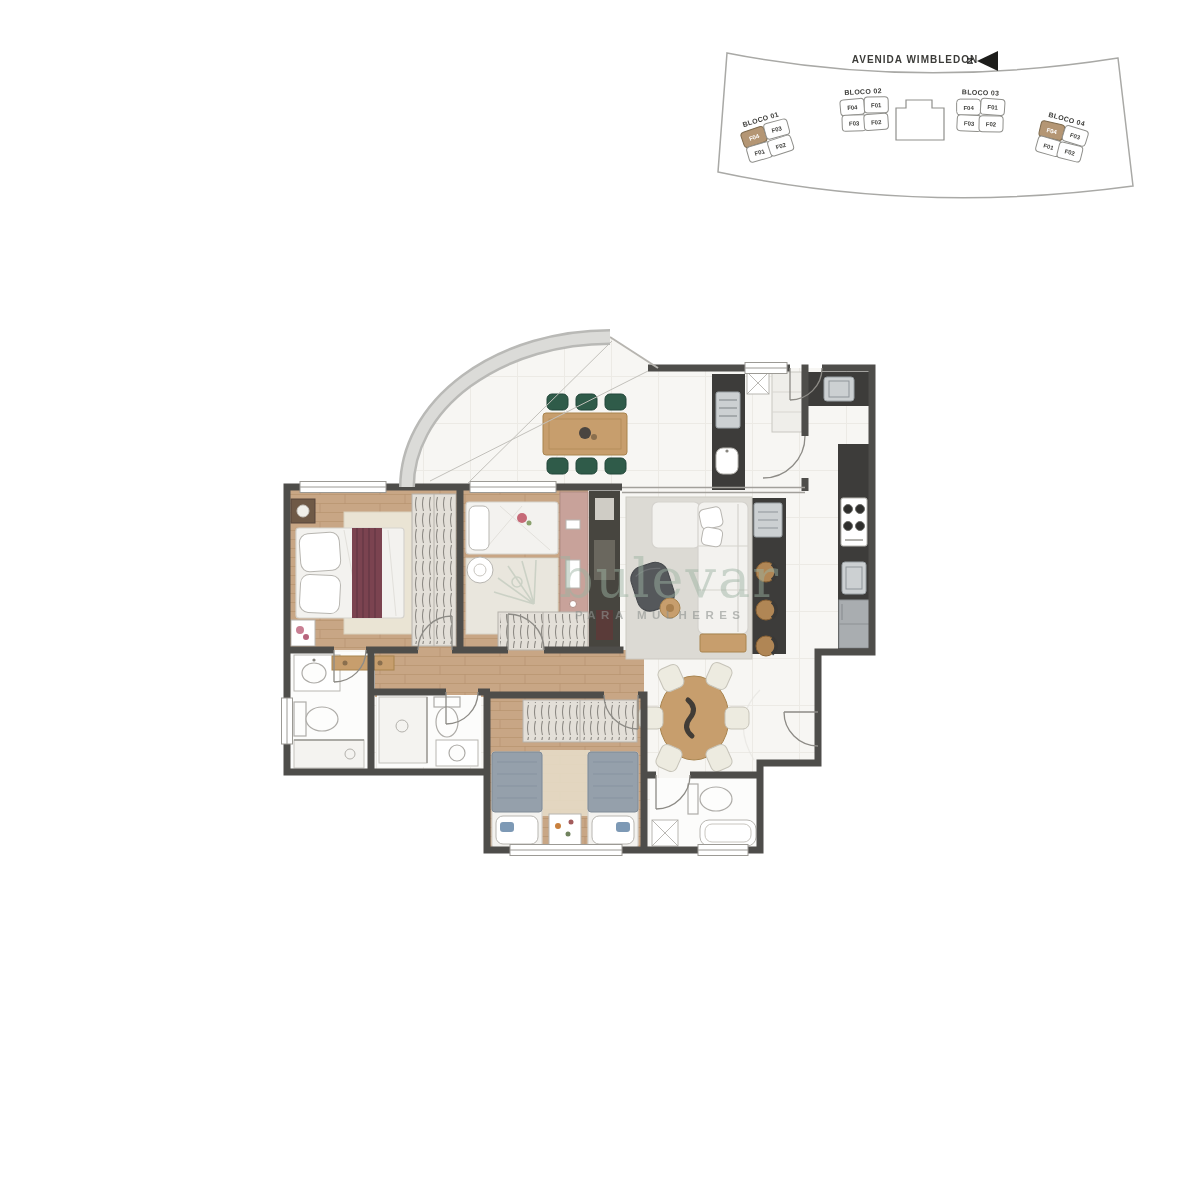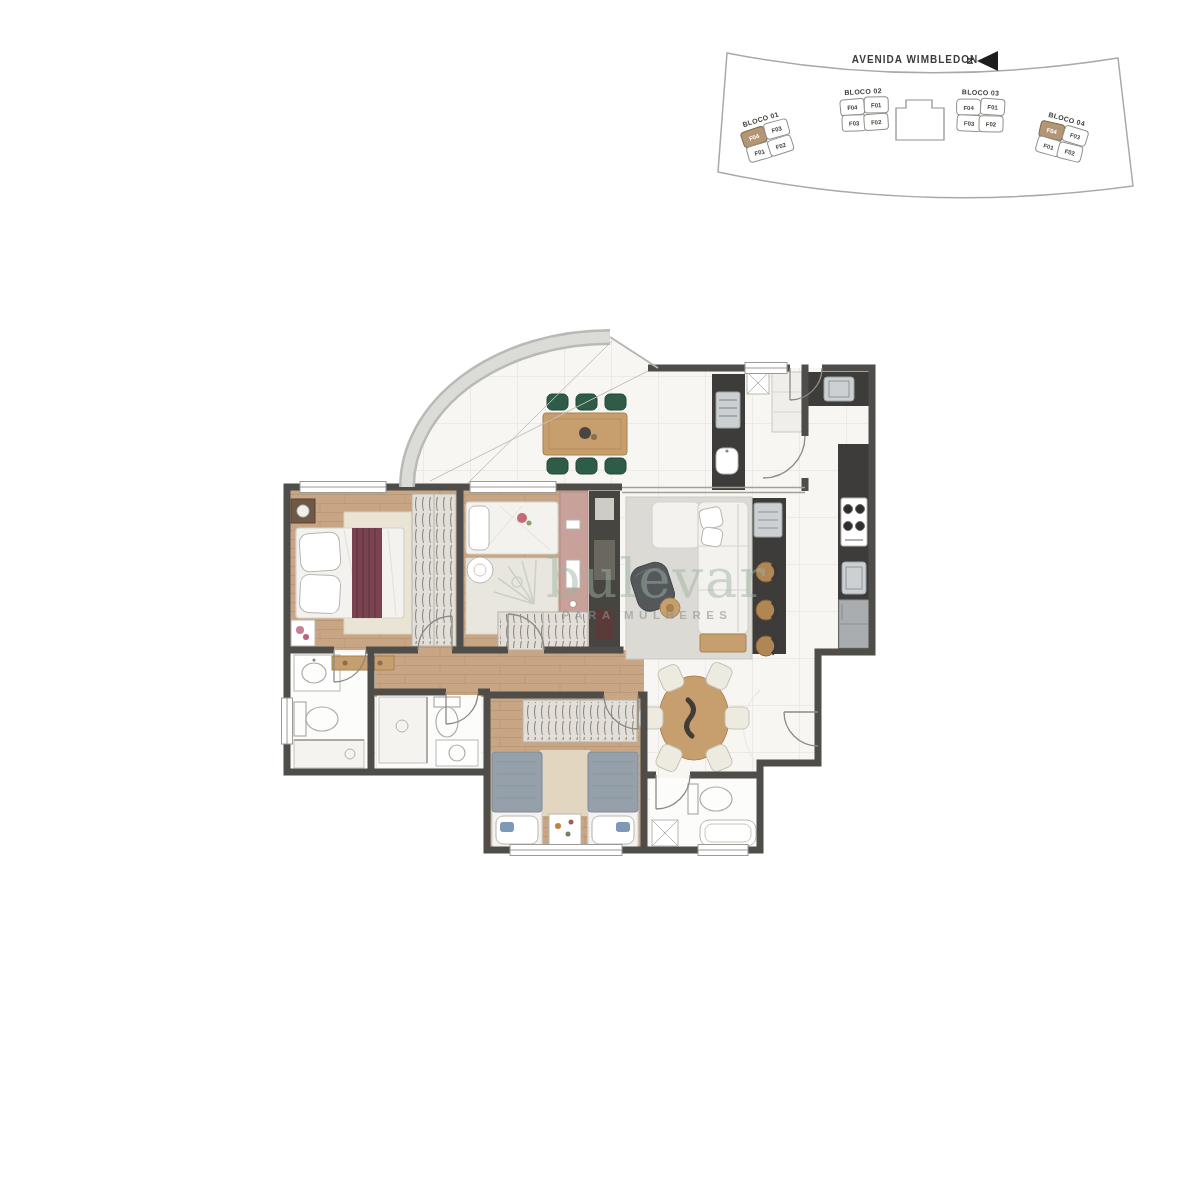--- a/index.html
+++ b/index.html
@@ -50,21 +50,21 @@
   .greenchair { fill:var(--accent-green,#2f5b49); stroke:#23473a; stroke-width:1; }
   .creamchair { fill:#edebe0; stroke:#c6c3b8; stroke-width:1; }
   .maroon     { fill:var(--accent-maroon,#7b4350); }
   .pink       { fill:var(--accent-pink,#c8a29a); stroke:#b08c84; stroke-width:1; }
   .duvet      { fill:#95a0ab; stroke:#7e8a96; stroke-width:1; }
   .steel      { fill:#ccd0d2; stroke:#9aa0a4; stroke-width:1; }
   .closet     { fill:#e3dfd8; stroke:#b6b2ab; stroke-width:1; }
   .vein       { stroke:#e6e4df; stroke-width:1.2; fill:none; }
 
   
-  .watermark { position:absolute; left:490px; top:552px; display:flex; align-items:flex-start; gap:4px; pointer-events:none; }
+  .watermark { position:absolute; left:490px; top:552px; display:flex; align-items:flex-start; gap:17px; pointer-events:none; }
   .wm-icon { opacity:.32; margin-top:6px; }
   .wm-brand { font-family:"DejaVu Serif", serif; font-size:54px; line-height:1; color:var(--wm,#9cb3a2);
               opacity:.48; letter-spacing:2px; display:block; }
   .wm-tagline { display:block; margin-top:3px; font-size:11.5px; letter-spacing:5.5px;
                 color:#8f9390; opacity:.6; padding-left:8px; font-weight:600;margin-left:8px; }
 </style>
 </head>
 <body>
 
 <div class="stage">

